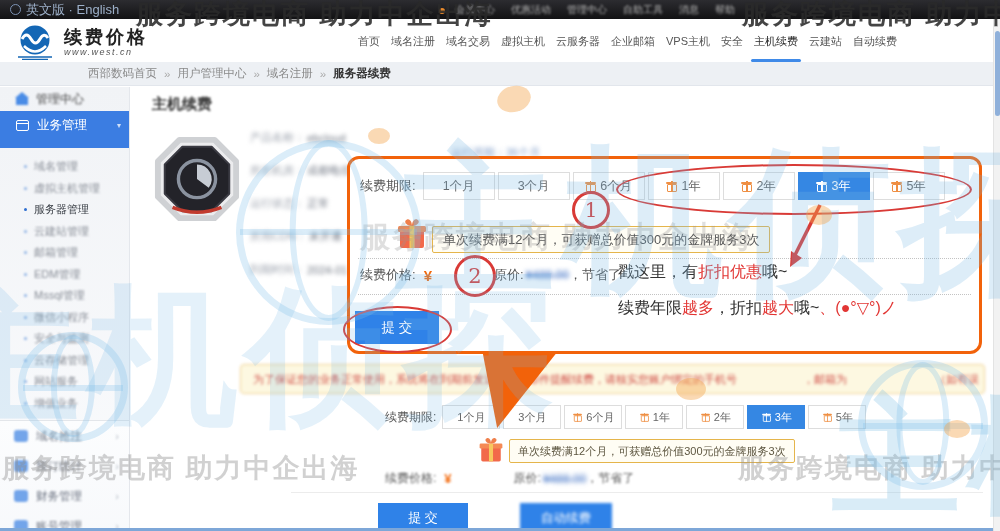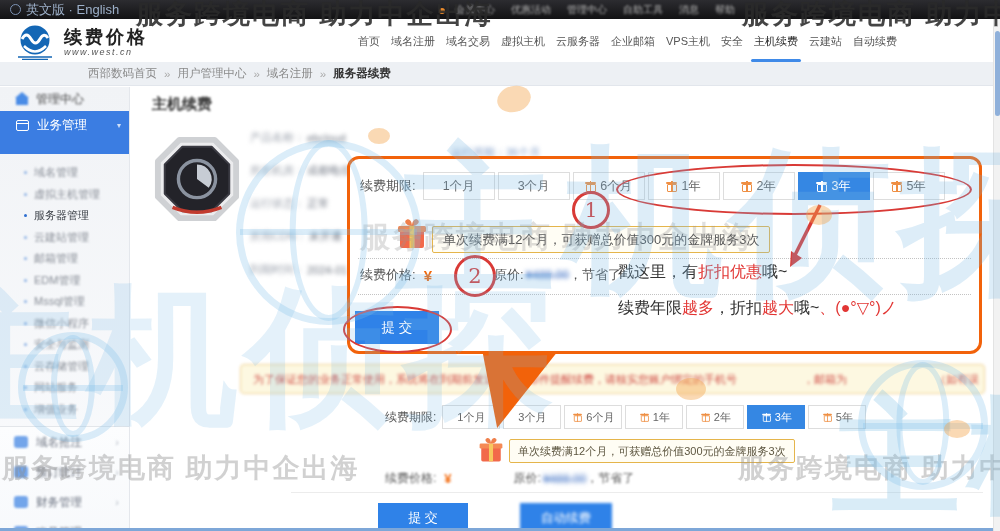--- a/index.html
+++ b/index.html
@@ -33,21 +33,21 @@
              display:flex;align-items:center;padding-left:88px;font-size:11.5px;color:#888;z-index:2;box-sizing:border-box;}
   .crumb-sep{margin:0 7px;color:#aaa;}
   .crumb.last{color:#333;font-weight:bold;}
 
   
   .sidebar{position:absolute;left:0;top:87px;width:130px;bottom:0;background:linear-gradient(180deg,#f1f3f6,#fafbfd);
            border-right:1px solid #e4e7ec;z-index:2;box-sizing:border-box;}
   .side-top{height:24px;display:flex;align-items:center;gap:8px;padding-left:16px;color:#444;font-size:12px;}
   .home-ico{position:relative;width:12px;height:7px;background:#4a8ce6;margin-top:5px;}
   .home-ico::before{content:"";position:absolute;left:-1px;top:-6px;border-left:7px solid transparent;border-right:7px solid transparent;border-bottom:6px solid #4a8ce6;}
-  .side-active{height:28px;background:#3b7de2;color:#fff;display:flex;align-items:center;gap:8px;padding:0 8px 15px 16px;font-size:12.5px;}
+  .side-active{height:28px;background:#3b7de2;color:#fff;display:flex;align-items:center;gap:8px;padding:0 8px 9px 16px;font-size:12.5px;}
   .grid-ico{width:13px;height:11px;border:1.5px solid #fff;border-radius:2px;position:relative;box-sizing:border-box;}
   .grid-ico::before{content:"";position:absolute;left:0;right:0;top:2px;height:1.5px;background:#fff;}
   .side-caret{margin-left:auto;font-size:8px;color:#cfe0f7;}
   .side-subs{padding:8px 0 2px;}
   .side-sub{height:21.5px;display:flex;align-items:center;padding-left:34px;font-size:11px;color:#8a8f98;position:relative;cursor:pointer;}
   .side-sub::before{content:"";position:absolute;left:24px;top:9px;width:3px;height:3px;border-radius:50%;background:#8fb3e4;}
   .side-sub.current{color:#3a3f46;}
   .side-sub.current::before{background:#2f6fd0;}
   .side-div{height:1px;background:#e3e6ea;margin-top:4px;}
   .side-groups{background:linear-gradient(#fcfdfe,#f6f8fb);}

